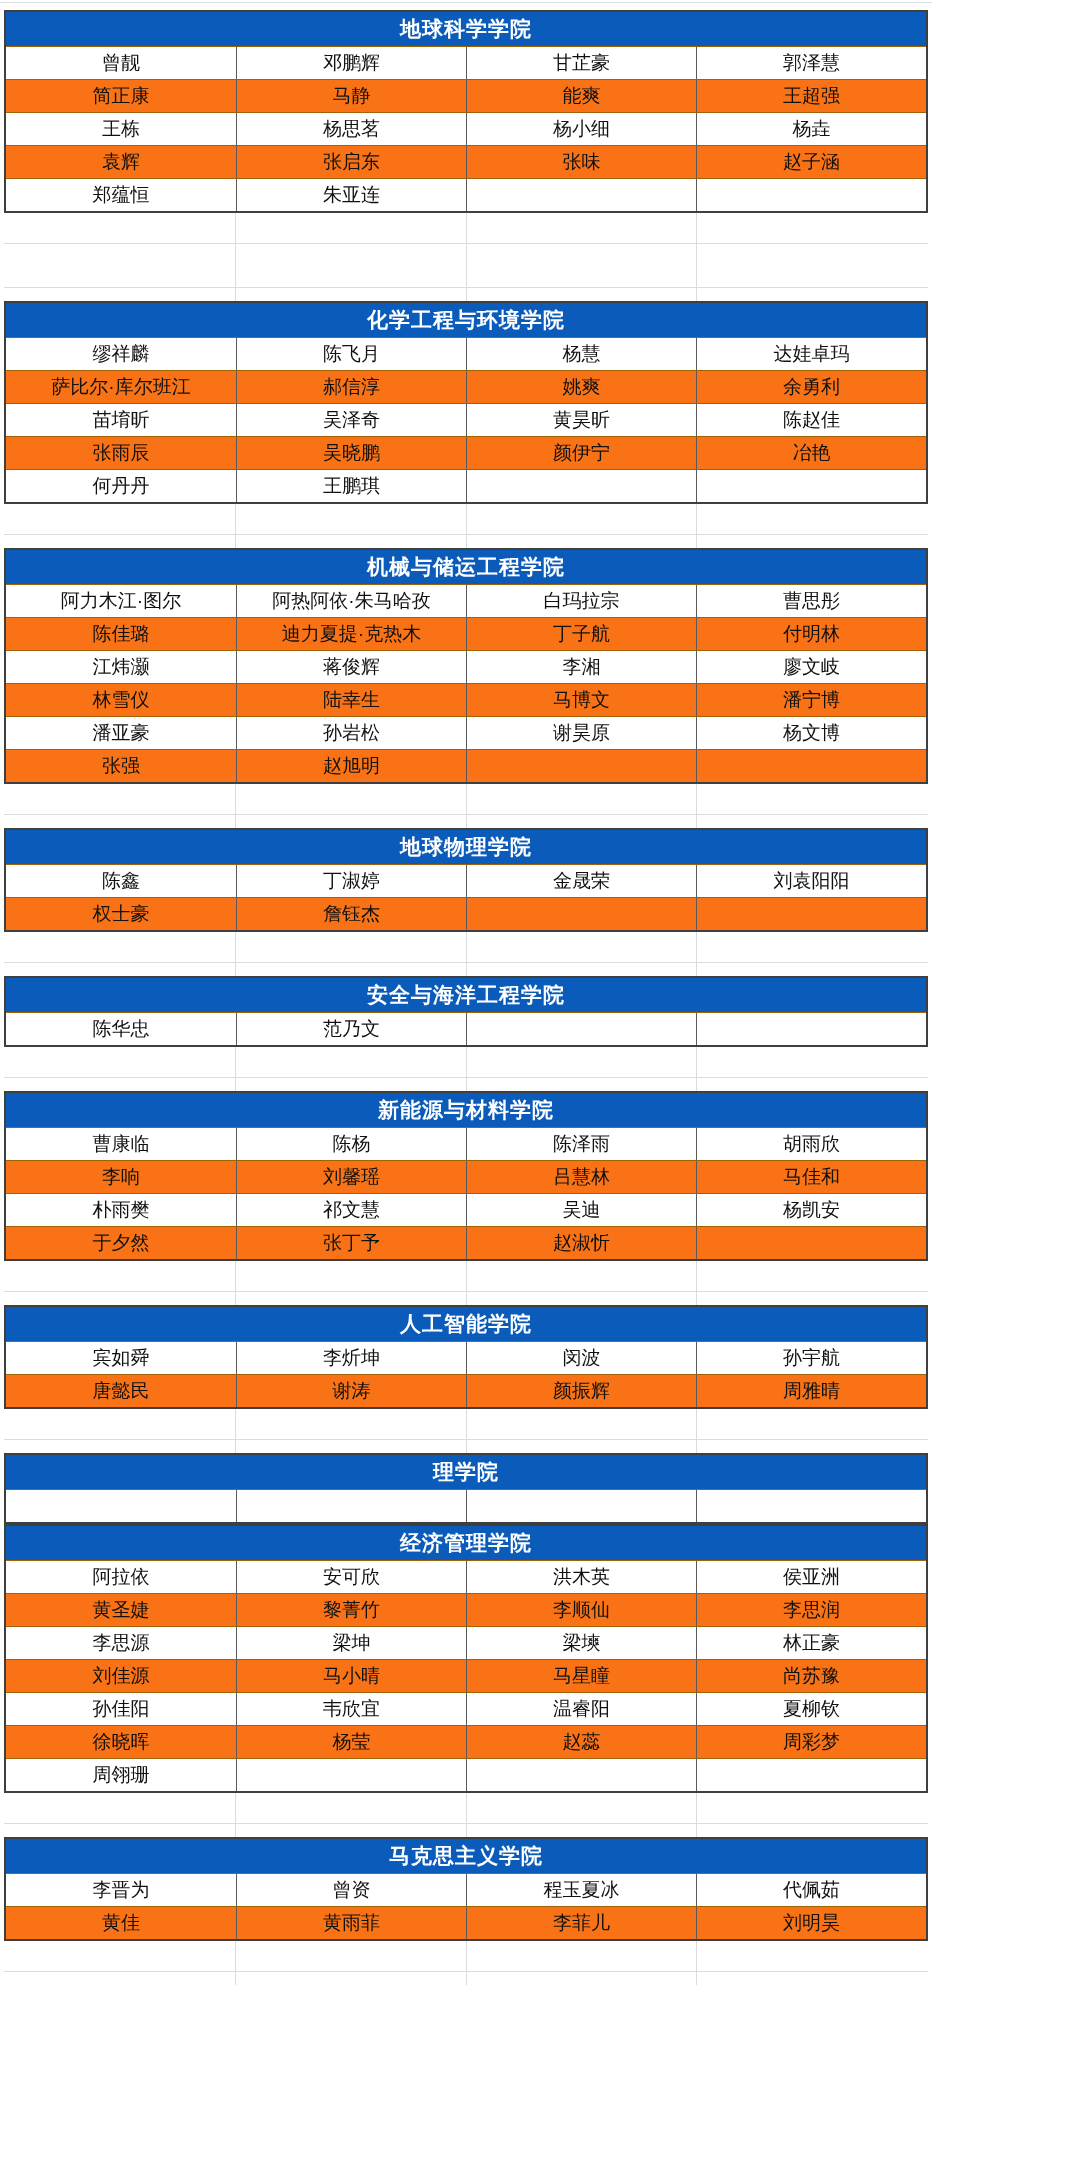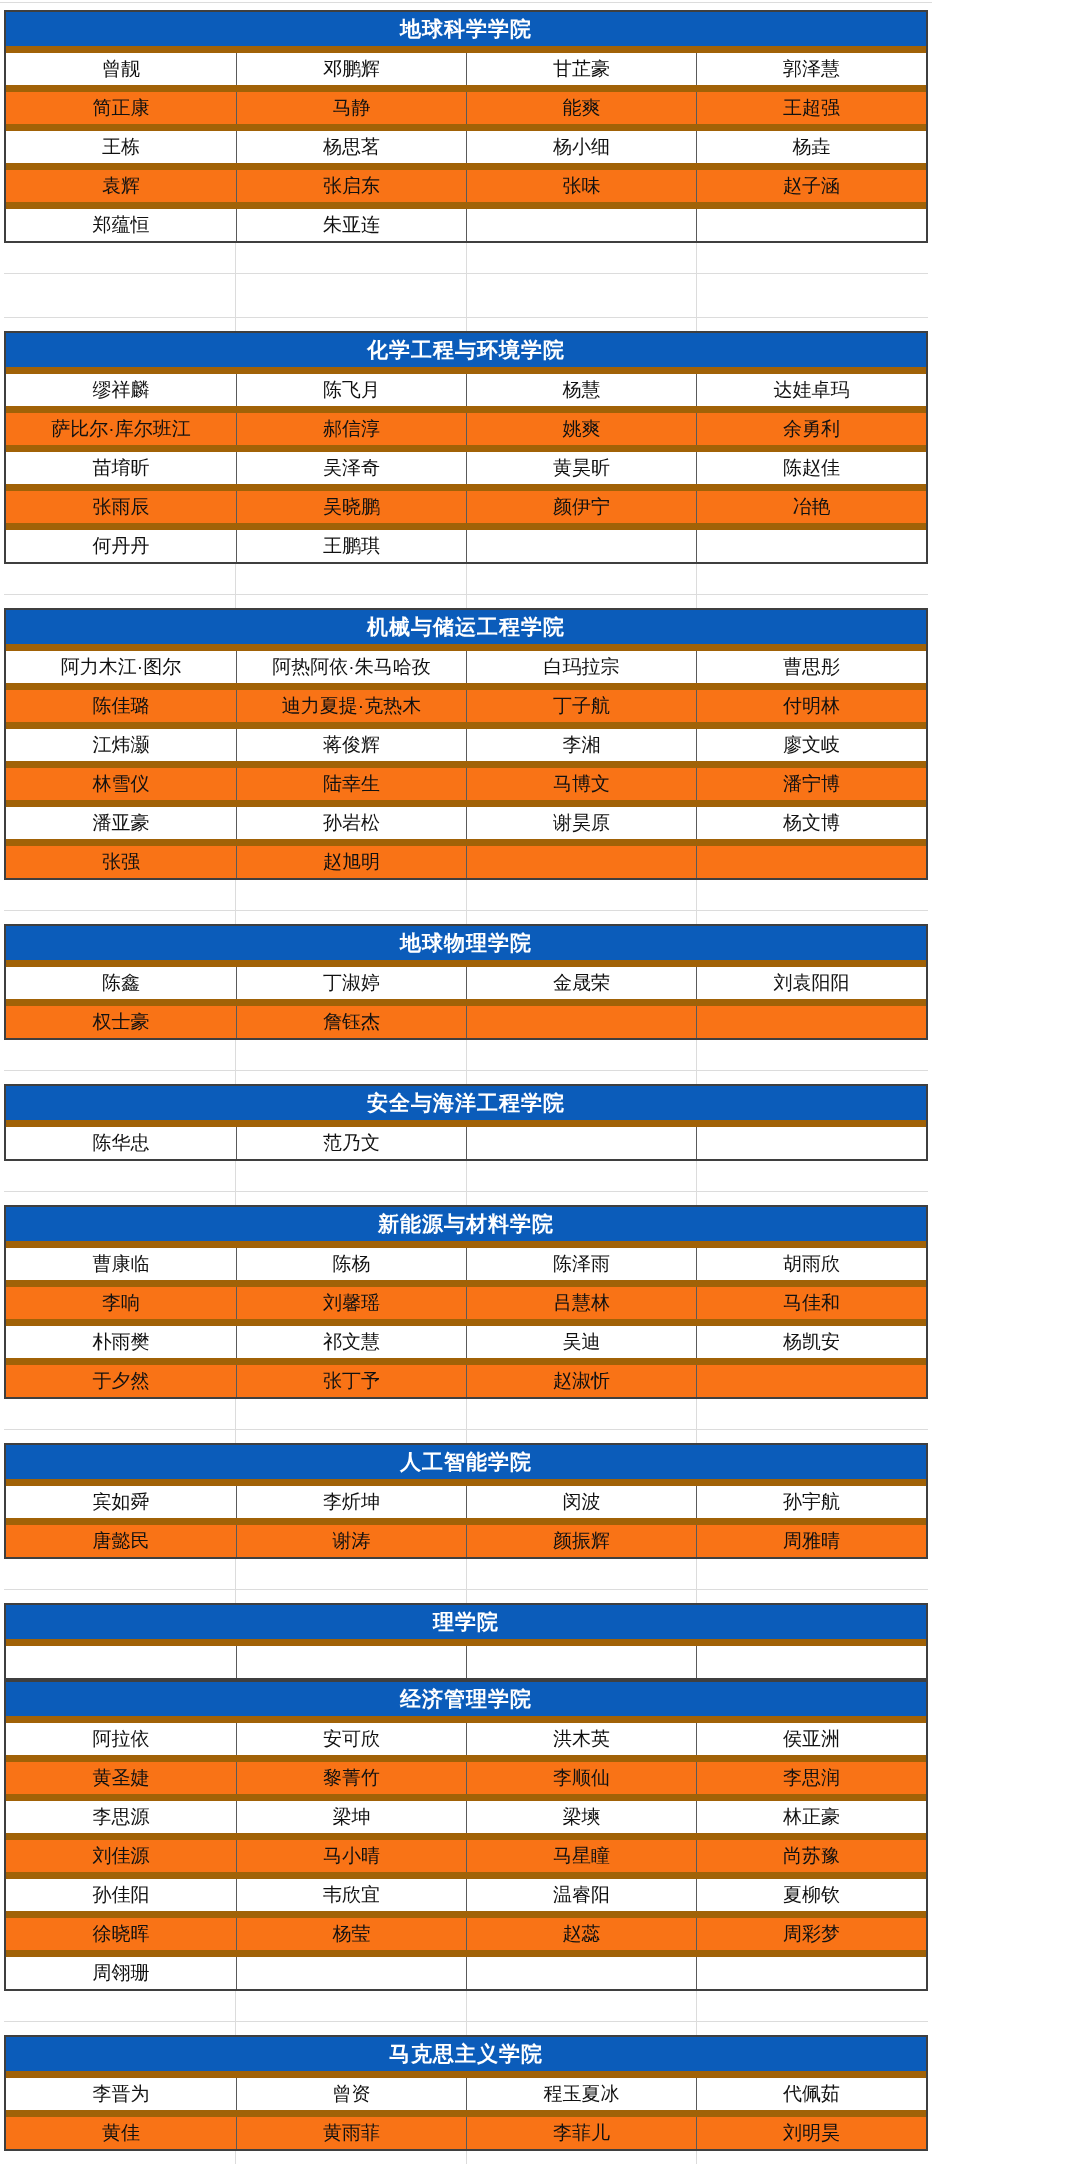--- a/index.html
+++ b/index.html
@@ -36,21 +36,21 @@
     background: #0b5cba;
     color: #ffffff;
     font-weight: bold;
     font-size: 21px;
     text-align: center;
     letter-spacing: 1px;
   }
   .t-row {
     display: flex;
     height: 32px;
-    border-top: 7px solid #a16207;
+    border-top: 1px solid #a16207;
     background: #ffffff;
   }
   .t-row.alt {
     background: #f97316;
   }
   .t-cell {
     flex: 1 1 25%;
     box-sizing: border-box;
     text-align: center;
     line-height: 31px;

